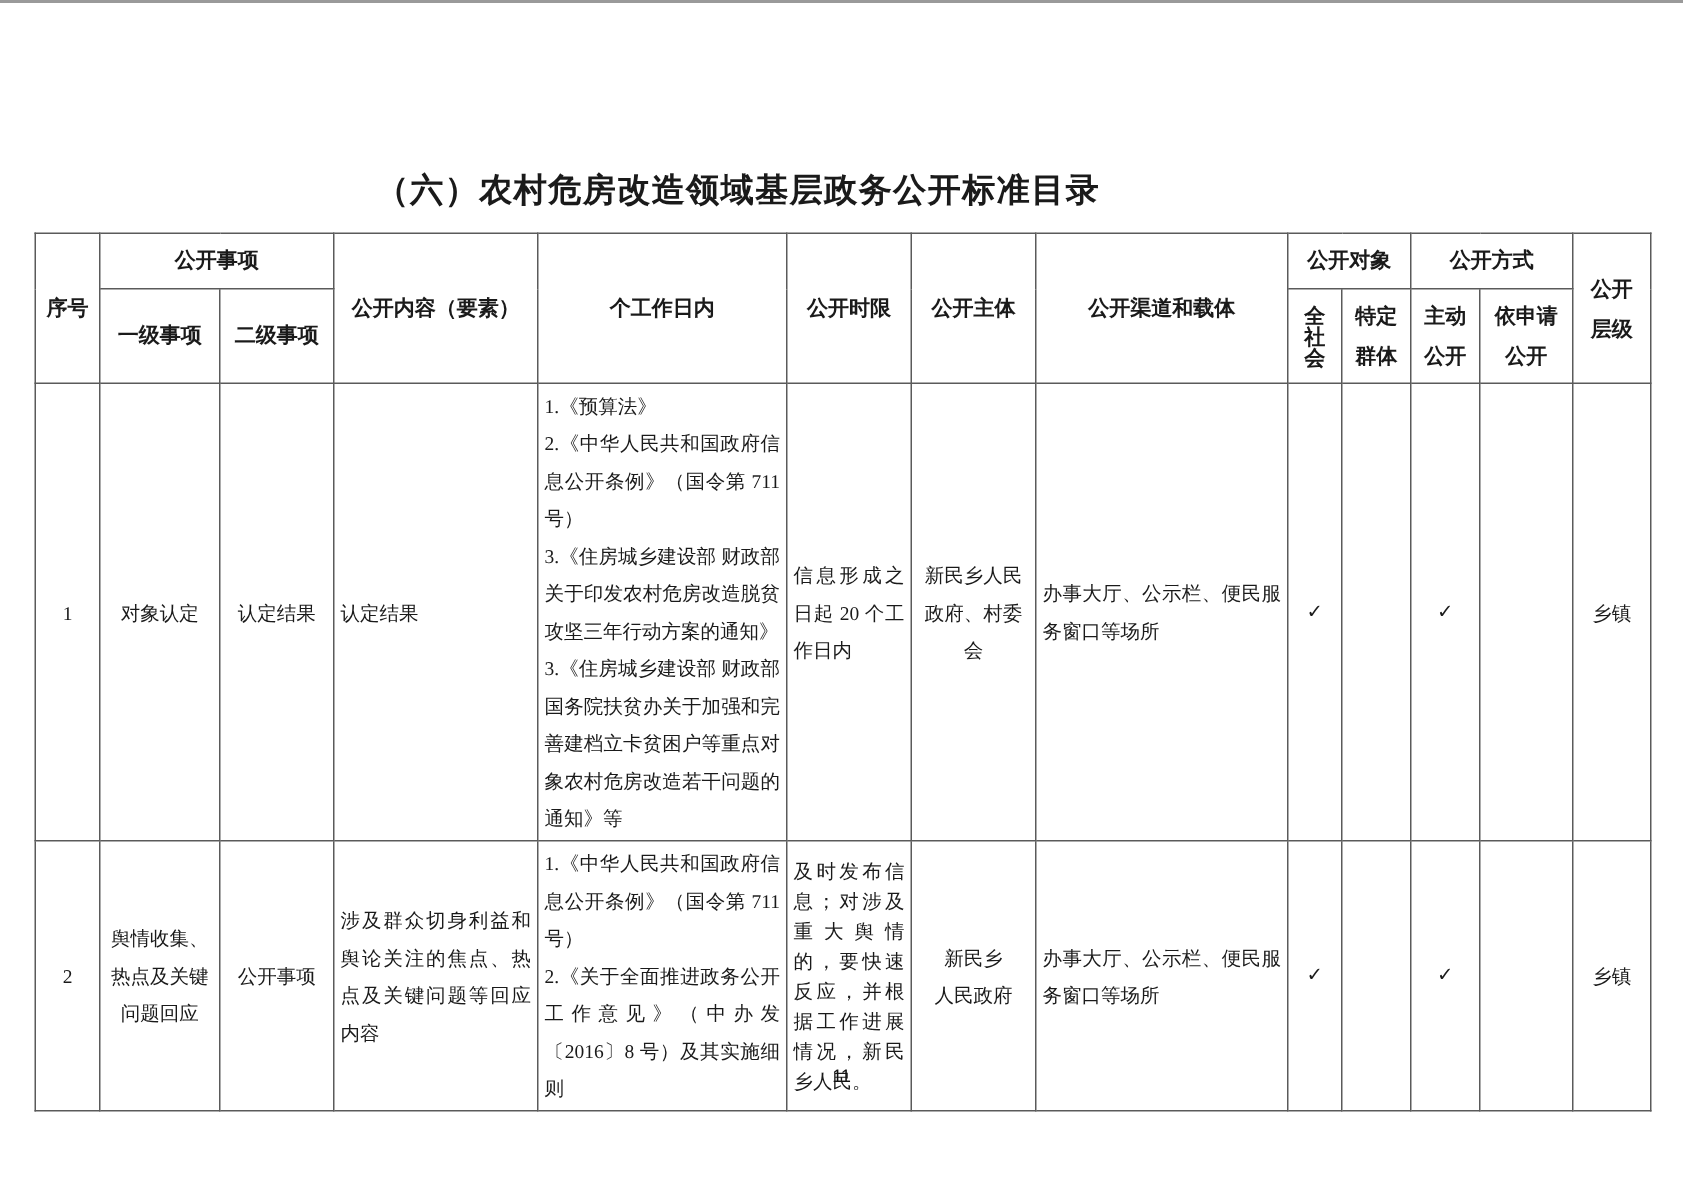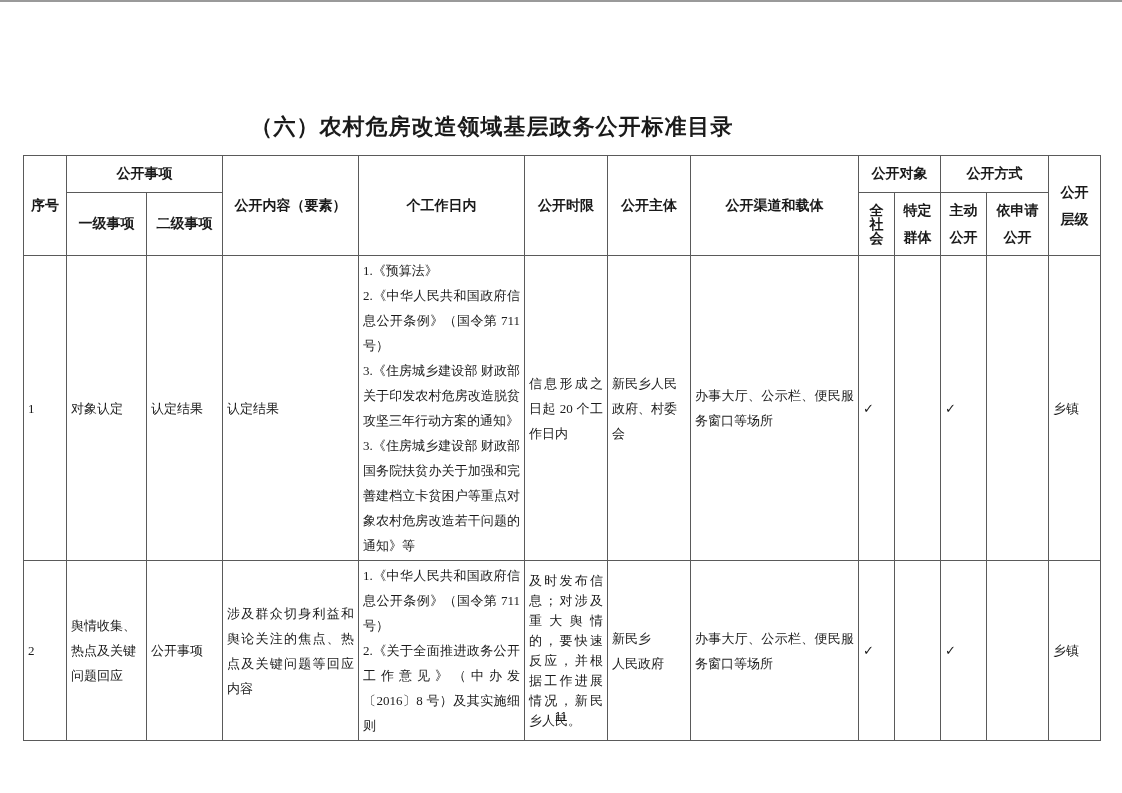--- a/index.html
+++ b/index.html
@@ -39,21 +39,21 @@
     font-family:"Liberation Sans", sans-serif;
     font-weight:bold;
     font-size:14px;
     text-align:center;
     padding:2px 2px;
   }
   tr.hrow-a { height:37px; }
   tr.hrow-b { height:63px; }
   tr.drow-1 { height:290px; }
   tr.drow-2 { height:145px; }
-  .center { }
+  .center { text-align:center; }
   .just { text-align:justify; text-justify:inter-character; }
   .pre { white-space:pre-line; }
   .v3 { white-space:pre-line; line-height:14px; }
   .v2 { white-space:pre-line; line-height:27px; }
   .cell-body { line-height:25px;margin-top:45px; }
   .cell-pad { padding:2px 7px; }
   .basis-item { text-align:justify; text-justify:inter-character; }
   .tight { line-height:20px; }
   .check { font-family:"DejaVu Sans", sans-serif; font-weight:normal; font-size:13px; }
   .page-num {

